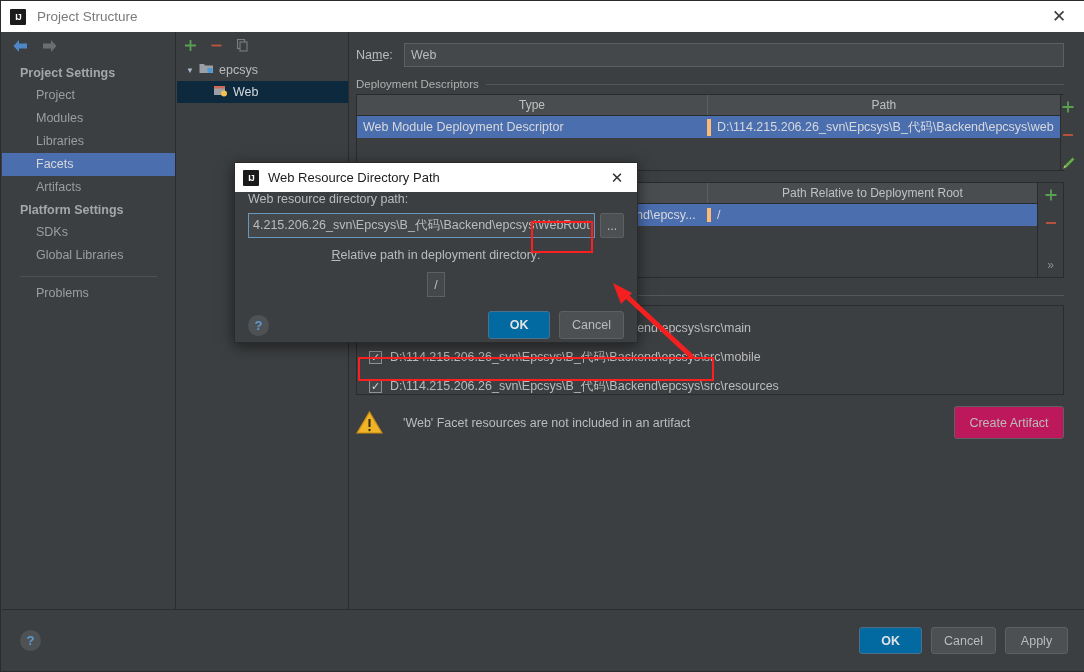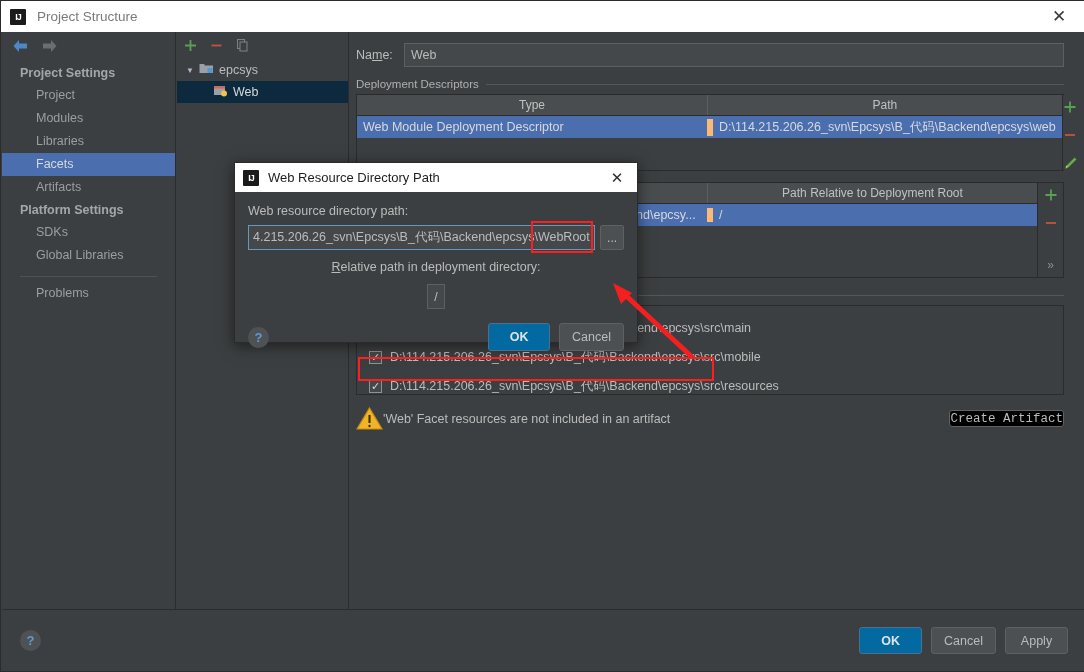--- a/index.html
+++ b/index.html
@@ -164,21 +164,21 @@
     display: flex; height: 22px;
     background: #4b6eaf; color: #d6d9dc;
     font-size: 12.5px;
     align-items: center;
   }
   .td {
     display: flex; align-items: center;
     padding: 0 6px; overflow: hidden;
     white-space: nowrap;
   }
-  .td + .td { border-left: 6px solid #fdba74; }
+  .td + .td { border-left: 4px solid #fdba74; }
   .sidebtns {
     width: 26px;
     border-left: 1px solid #2b2b2b;
     display: flex; flex-direction: column;
     align-items: center;
     padding-top: 5px; gap: 14px;
     background: #3c3f41;
   }
   .sbtn { cursor: pointer; line-height: 0; }
 
@@ -203,33 +203,32 @@
     margin-right: 8px;
     display: flex; align-items: center; justify-content: center;
     flex: 0 0 13px;
   }
   .cbx span { color: #d6d9dc; font-size: 11px; line-height: 11px; }
 
   
   .warnbar {
     display: flex; align-items: center;
     margin: 11px 20px 0 6px;
-    gap: 0;
+    gap: 20px;
   }
   .warnmsg { font-size: 12.5px; color: #bbbbbb; }
   .createbtn {
     margin-left: auto;
-    height: 17px; min-width: 110px;
-    background: #000000;
+    height: 33px; min-width: 110px;
+    background: #be185d;
     border: 1px solid #5e6162;
     border-radius: 3px;
     color: #bbbbbb; font-size: 12.5px;
     display: flex; align-items: center; justify-content: center;
     cursor: pointer;
-    font-family: Liberation Mono, monospace;
   }
 
   
   .bottombar {
     position: absolute; left: 1px; top: 608px;
     width: 1082px; height: 62px;
     background: #3c3f41;
     border-top: 1px solid #2b2b2b;
     display: flex; align-items: center;
     padding: 0 16px 0 18px;
@@ -270,21 +269,21 @@
     padding: 0 6px 0 8px;
   }
   .modal-title .mt {
     margin-left: 9px; font-size: 13px; color: #1d1d1d;
   }
   .modal-title .mclose {
     margin-left: auto; width: 28px; height: 26px;
     display: flex; align-items: center; justify-content: center;
     color: #2b2b2b; font-size: 15px; cursor: pointer;
   }
-  .modal-body { padding: 12px 13px 0 13px; position: relative; }
+  .modal-body { padding: 0 13px 0 13px; position: relative; }
   .m-label { font-size: 12.5px; color: #bbbbbb; }
   .m-inputrow { display: flex; align-items: flex-start; gap: 5px; margin-top: 7px; }
   .m-input {
     flex: 1 1 auto; height: 25px;
     background: #45484a;
     border: 1px solid #6897bb;
     color: #bbbbbb; font-size: 12.5px;
     padding: 0 4px;
     display: flex; align-items: center;
     overflow: hidden; white-space: nowrap;

